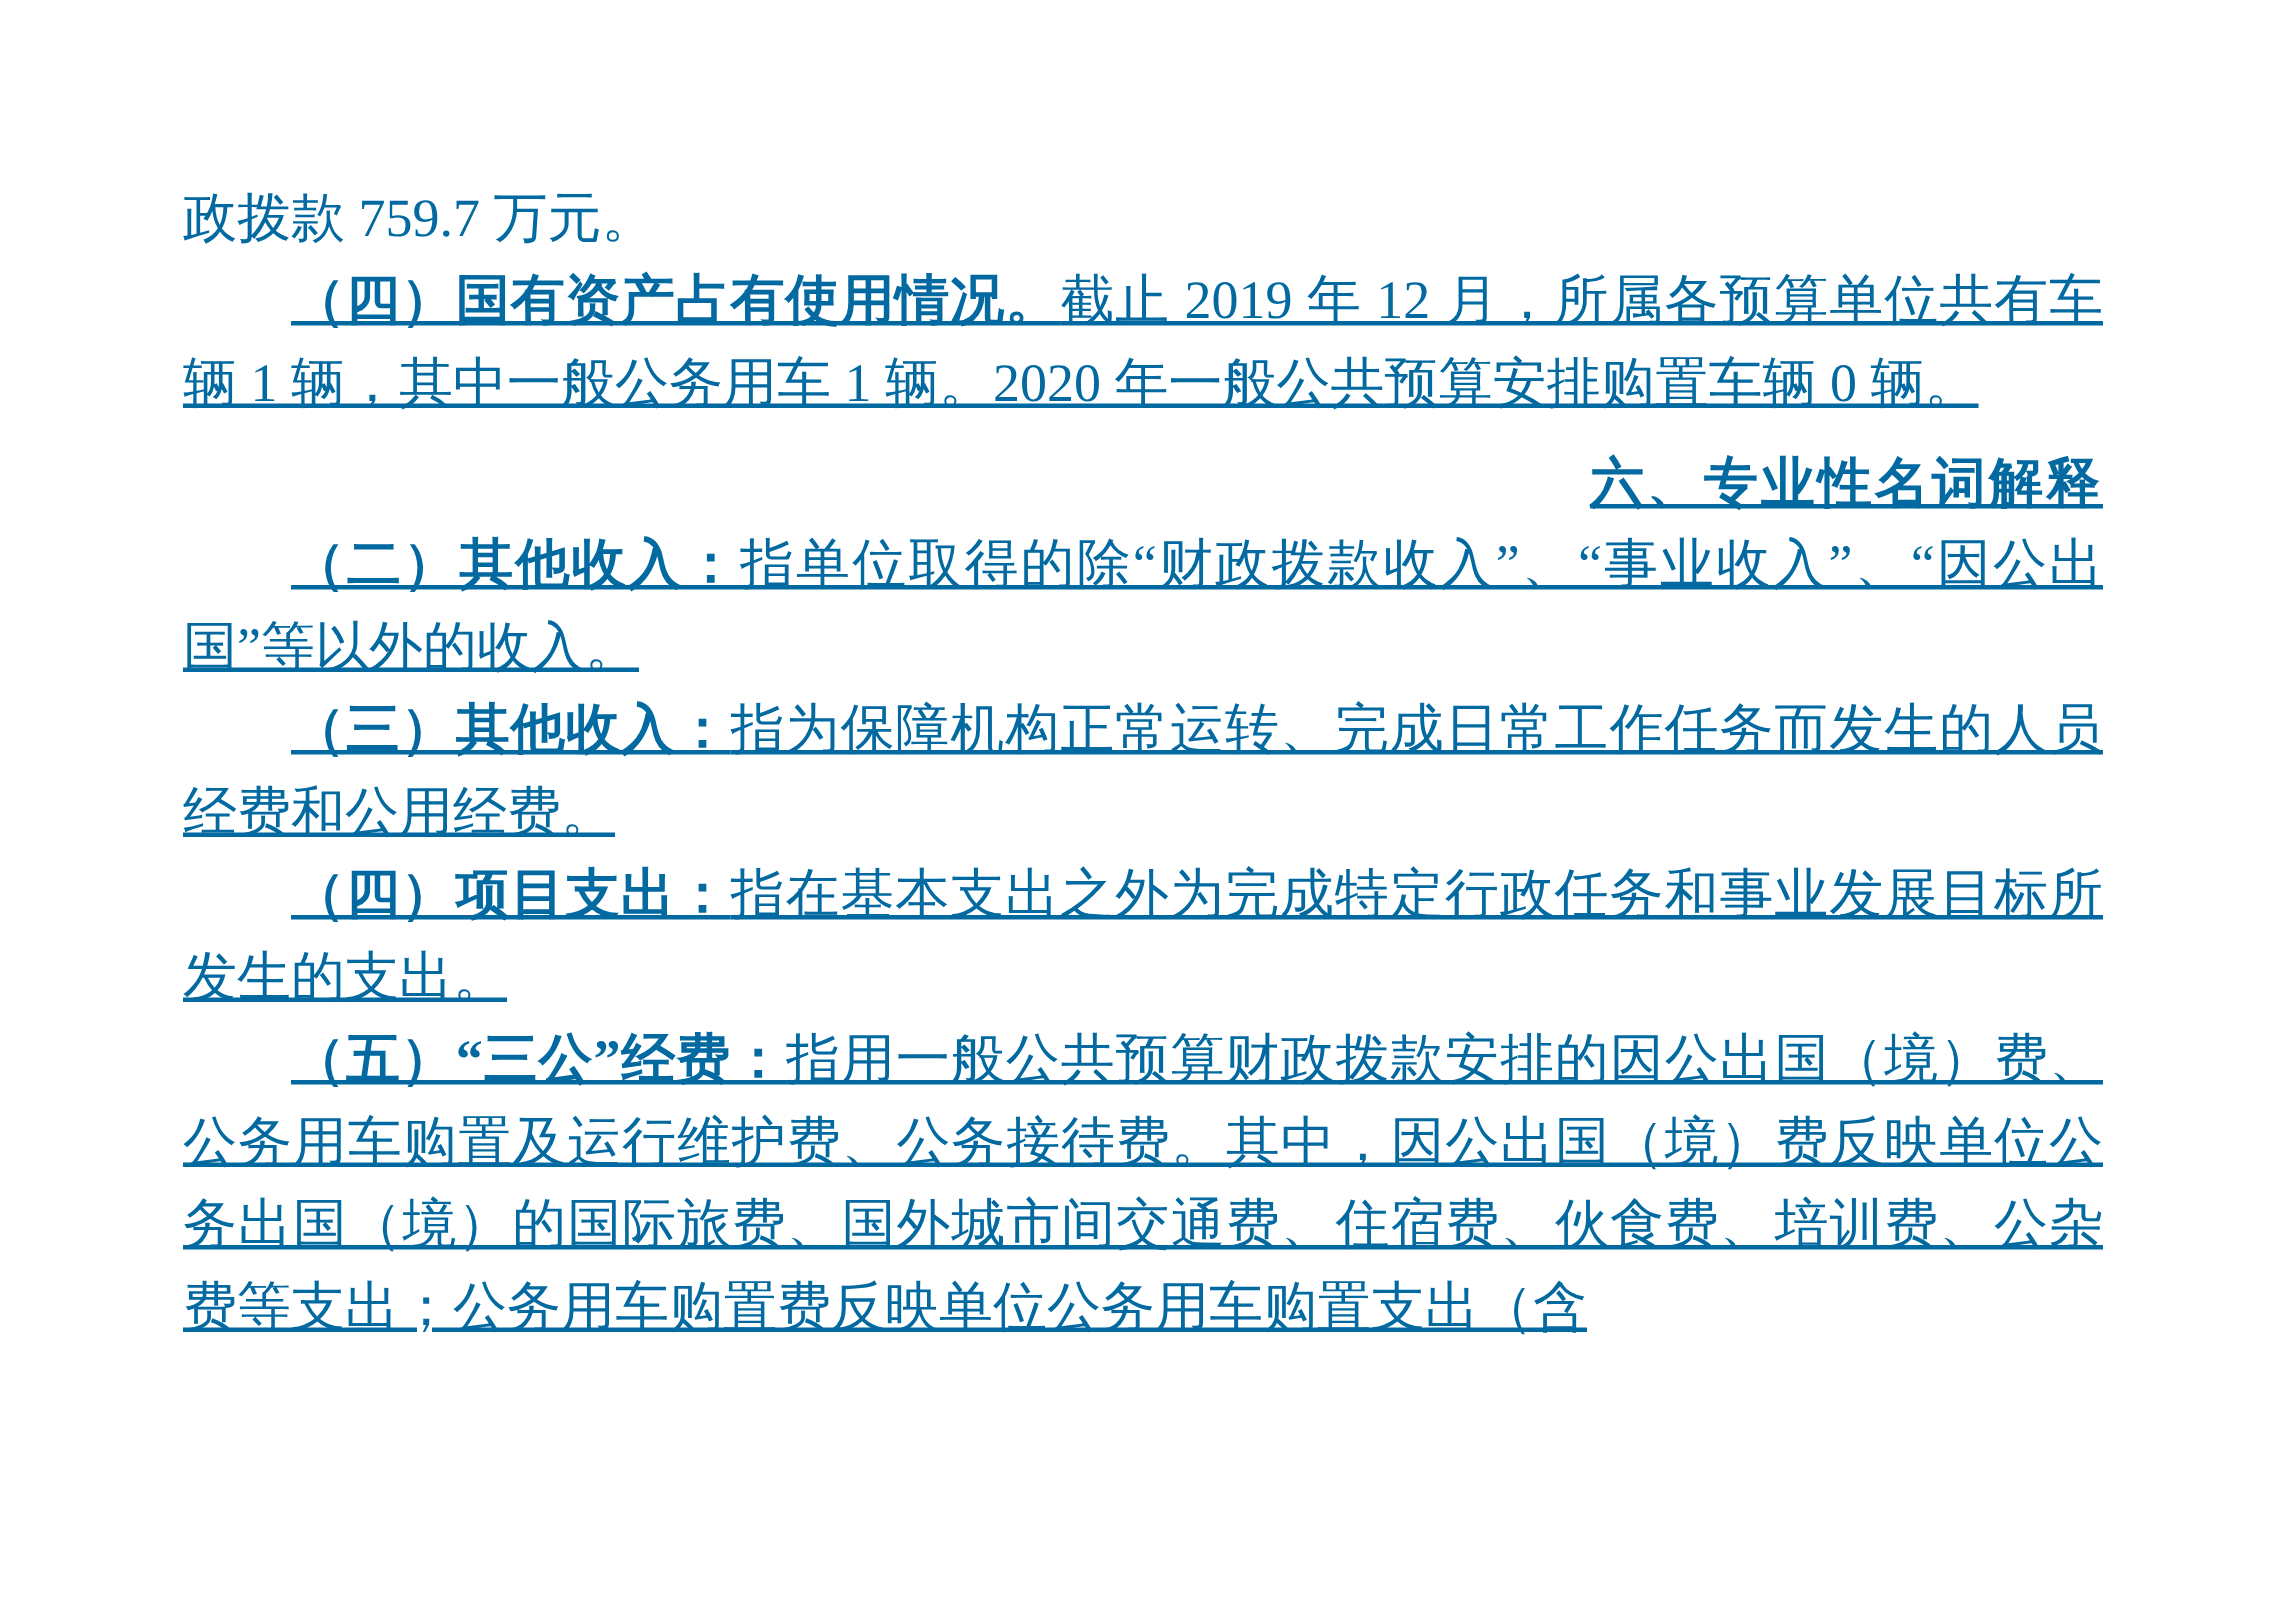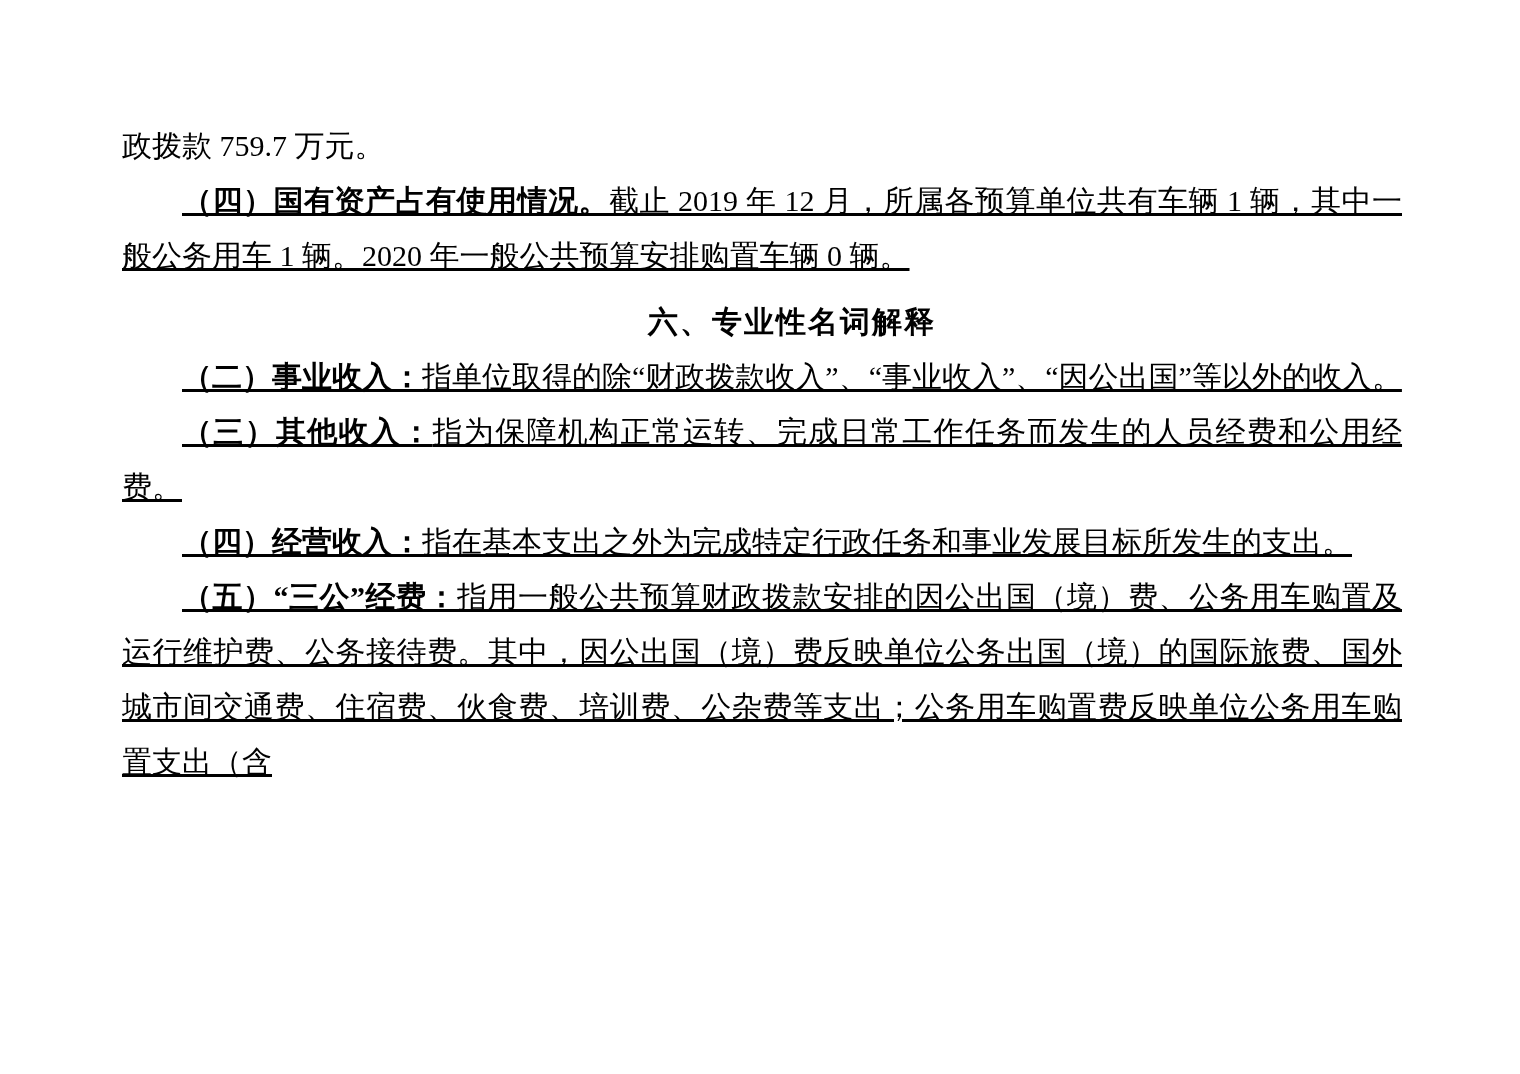--- a/index.html
+++ b/index.html
@@ -2,58 +2,59 @@
 <html><head>
 <meta charset="utf-8">
 <style>
   html, body { margin: 0; padding: 0; background: #e8e8e8; }
   .page {
     width: 1520px;
     height: 1074px;
     background: #ffffff;
     box-sizing: border-box;
     padding: 118px 118px 0 122px;
-    color: #000000;
+    color: #0369a1;
     font-family: "Liberation Serif", "DejaVu Serif", serif;
-    font-size: 30px;
+    font-size: 36px;
     line-height: 55px;
     overflow: hidden;
   }
   .para {
     margin: 0;
     text-align: justify;
     text-justify: inter-ideograph;
     word-break: break-all;
   }
   .indent { text-indent: 2em; text-decoration: underline; }
   .no-indent { text-indent: 0; }
   .b { font-weight: bold; }
   .heading {
     margin: 11px 0 0 0;
     text-indent: 2em;
-    text-align: center;
+    text-align: right;
     font-weight: bold;
     font-family: "Liberation Sans", "DejaVu Sans", sans-serif;
     letter-spacing: 2px;
+    text-decoration: underline;
   }
 </style>
 </head>
 <body>
 
 <div class="page">
 
   <p class="para no-indent"><span>政拨款 759.7 万元。</span></p>
 
   <p class="para indent"><span class="b">（四）国有资产占有使用情况。</span><span>截止 2019 年 12 月，所属各预算单位共有车辆  1 辆，其中一般公务用车 1  辆。2020 年一般公共预算安排购置车辆  0 辆。</span></p>
 
   <p class="para heading">六、专业性名词解释</p>
 
 
 
-  <p class="para indent"><span class="b">（二）事业收入：</span><span>指单位取得的除“财政拨款收入”、“事业收入”、“因公出国”等以外的收入。</span></p>
+  <p class="para indent"><span class="b">（二）其他收入：</span><span>指单位取得的除“财政拨款收入”、“事业收入”、“因公出国”等以外的收入。</span></p>
 
   <p class="para indent"><span class="b">（三）其他收入：</span><span>指为保障机构正常运转、完成日常工作任务而发生的人员经费和公用经费。</span></p>
 
-  <p class="para indent"><span class="b">（四）经营收入：</span><span>指在基本支出之外为完成特定行政任务和事业发展目标所发生的支出。</span></p>
+  <p class="para indent"><span class="b">（四）项目支出：</span><span>指在基本支出之外为完成特定行政任务和事业发展目标所发生的支出。</span></p>
 
   <p class="para indent"><span class="b">（五）“三公”经费：</span><span>指用一般公共预算财政拨款安排的因公出国（境）费、公务用车购置及运行维护费、公务接待费。其中，因公出国（境）费反映单位公务出国（境）的国际旅费、国外城市间交通费、住宿费、伙食费、培训费、公杂费等支出；公务用车购置费反映单位公务用车购置支出（含</span></p>
 
 </div>
 
 </body></html>

